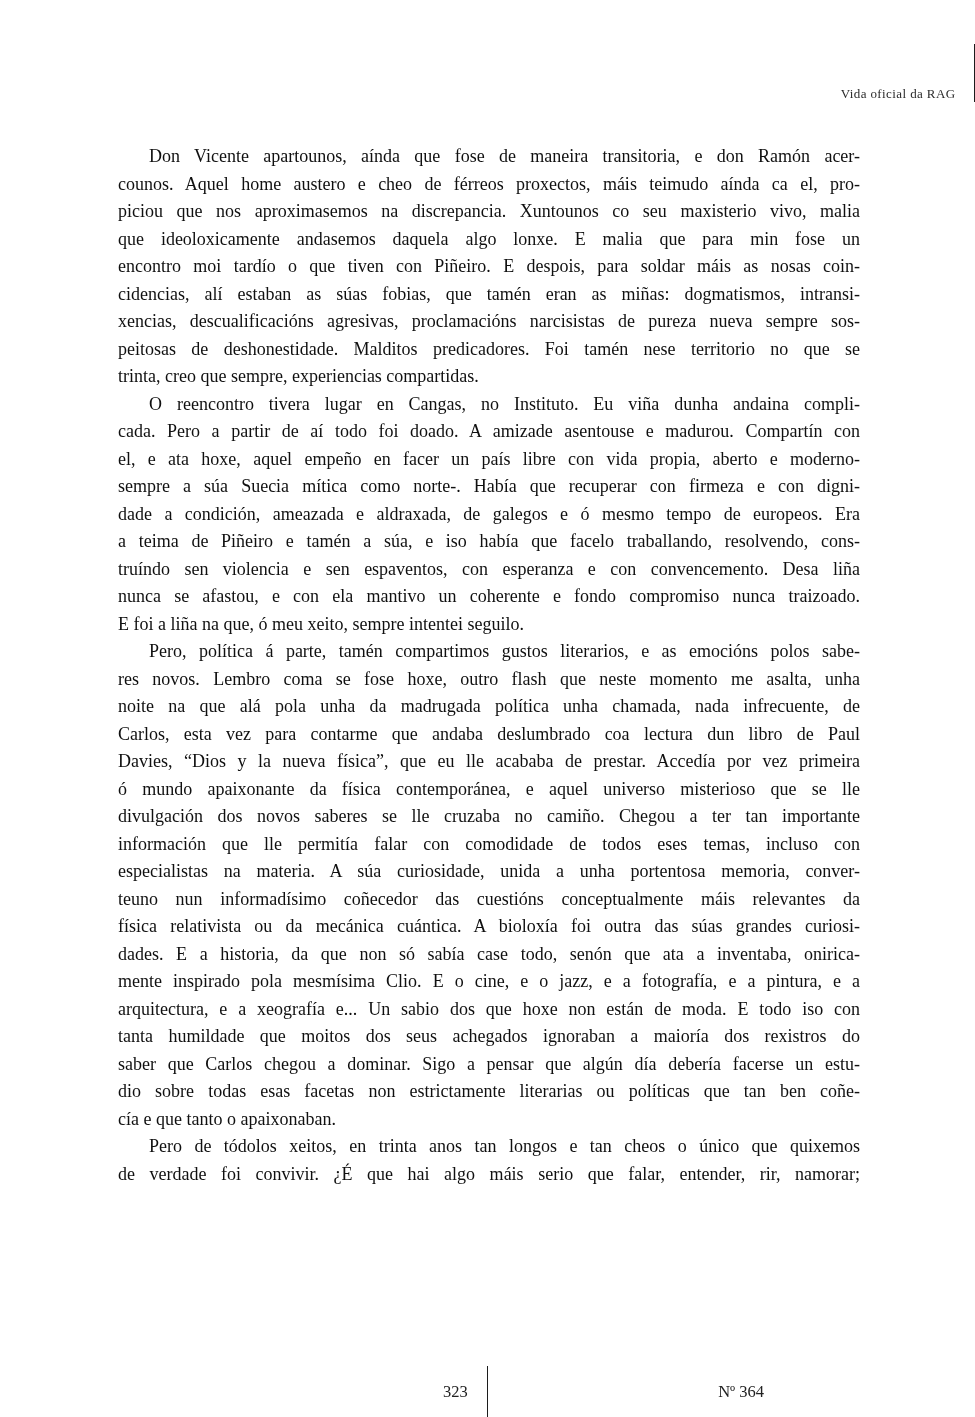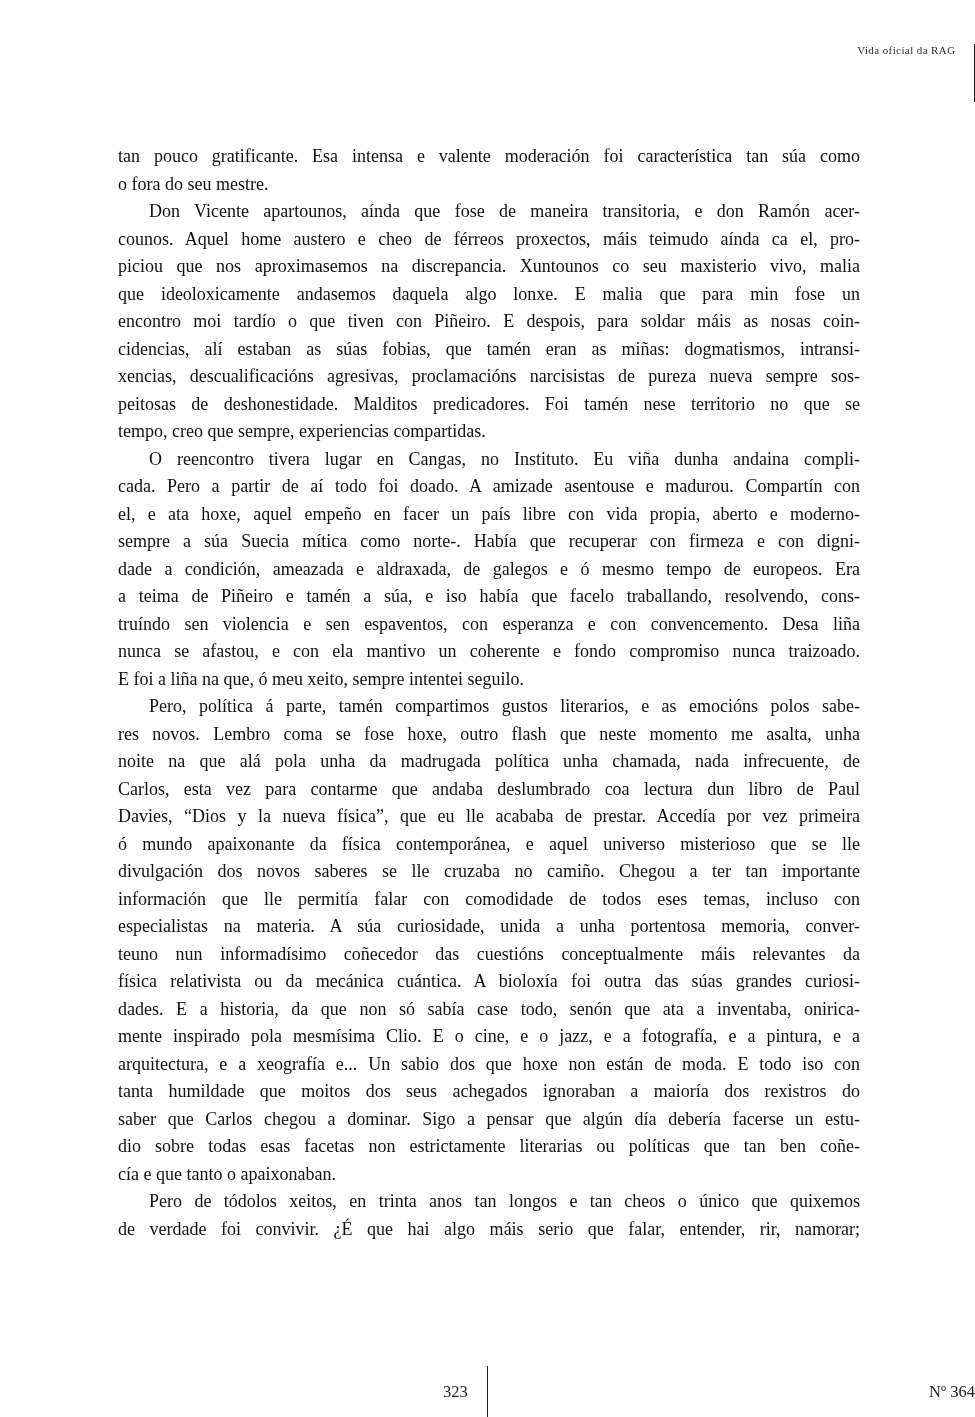--- a/index.html
+++ b/index.html
@@ -17,23 +17,23 @@
     overflow: hidden;
   }
   
   .header {
     position: absolute;
     top: 44px;
     left: 0;
     right: 0;
     height: 58px;
     display: flex;
-    align-items: flex-start;
+    align-items: flex-end;
     justify-content: center;
-    font-size: 11px;
+    font-size: 13px;
     color: #2b2b2b;
   }
   .header .h-left {
     flex: 1;
     text-align: right;
     padding-right: 18px;
     letter-spacing: 0.4px;
   }
   .header .h-right {
     flex: 1;
@@ -82,52 +82,48 @@
     font-size: 16.5px;
     color: #222222;
   }
   .footer .f-left {
     flex: 1;
     text-align: right;
     padding-right: 19px;
   }
   .footer .f-right {
     flex: 1;
-    text-align: right;
+    text-align: center;
     padding-left: 19px;
   }
   .f-div { height: 52px; }
 </style>
 </head>
 <body>
 
 <div class="page">
 
   <header class="header">
     <div class="h-left">Vida oficial da RAG</div>
     <div class="divider h-div"></div>
   </header>
 
   <main class="body-text">
 
-    <div class="paragraph">
-      <div class="line">tan pouco gratificante. Esa intensa e valente moderación foi característica tan súa como</div>
-      <div class="line ll">o fora do seu mestre.</div>
-    </div>
 
     <div class="paragraph">
       <div class="line ind">Don Vicente apartounos, aínda que fose de maneira transitoria, e don Ramón acer-</div>
       <div class="line">counos. Aquel home austero e cheo de férreos proxectos, máis teimudo aínda ca el, pro-</div>
       <div class="line">piciou que nos aproximasemos na discrepancia. Xuntounos co seu maxisterio vivo, malia</div>
       <div class="line">que ideoloxicamente andasemos daquela algo lonxe. E malia que para min fose un</div>
       <div class="line">encontro moi tardío o que tiven con Piñeiro. E despois, para soldar máis as nosas coin-</div>
       <div class="line">cidencias, alí estaban as súas fobias, que tamén eran as miñas: dogmatismos, intransi-</div>
       <div class="line">xencias, descualificacións agresivas, proclamacións narcisistas de pureza nueva sempre sos-</div>
       <div class="line">peitosas de deshonestidade. Malditos predicadores. Foi tamén nese territorio no que se</div>
-      <div class="line ll">tempo, creo que sempre, experiencias compartidas.</div>
+      <div class="line ll">trinta, creo que sempre, experiencias compartidas.</div>
     </div>
 
     <div class="paragraph">
       <div class="line ind">O reencontro tivera lugar en Cangas, no Instituto. Eu viña dunha andaina compli-</div>
       <div class="line">cada. Pero a partir de aí todo foi doado. A amizade asentouse e madurou. Compartín con</div>
       <div class="line">el, e ata hoxe, aquel empeño en facer un país libre con vida propia, aberto e moderno-</div>
       <div class="line">sempre a súa Suecia mítica como norte-. Había que recuperar con firmeza e con digni-</div>
       <div class="line">dade a condición, ameazada e aldraxada, de galegos e ó mesmo tempo de europeos. Era</div>
       <div class="line">a teima de Piñeiro e tamén a súa, e iso había que facelo traballando, resolvendo, cons-</div>
       <div class="line">truíndo sen violencia e sen espaventos, con esperanza e con convencemento. Desa liña</div>

